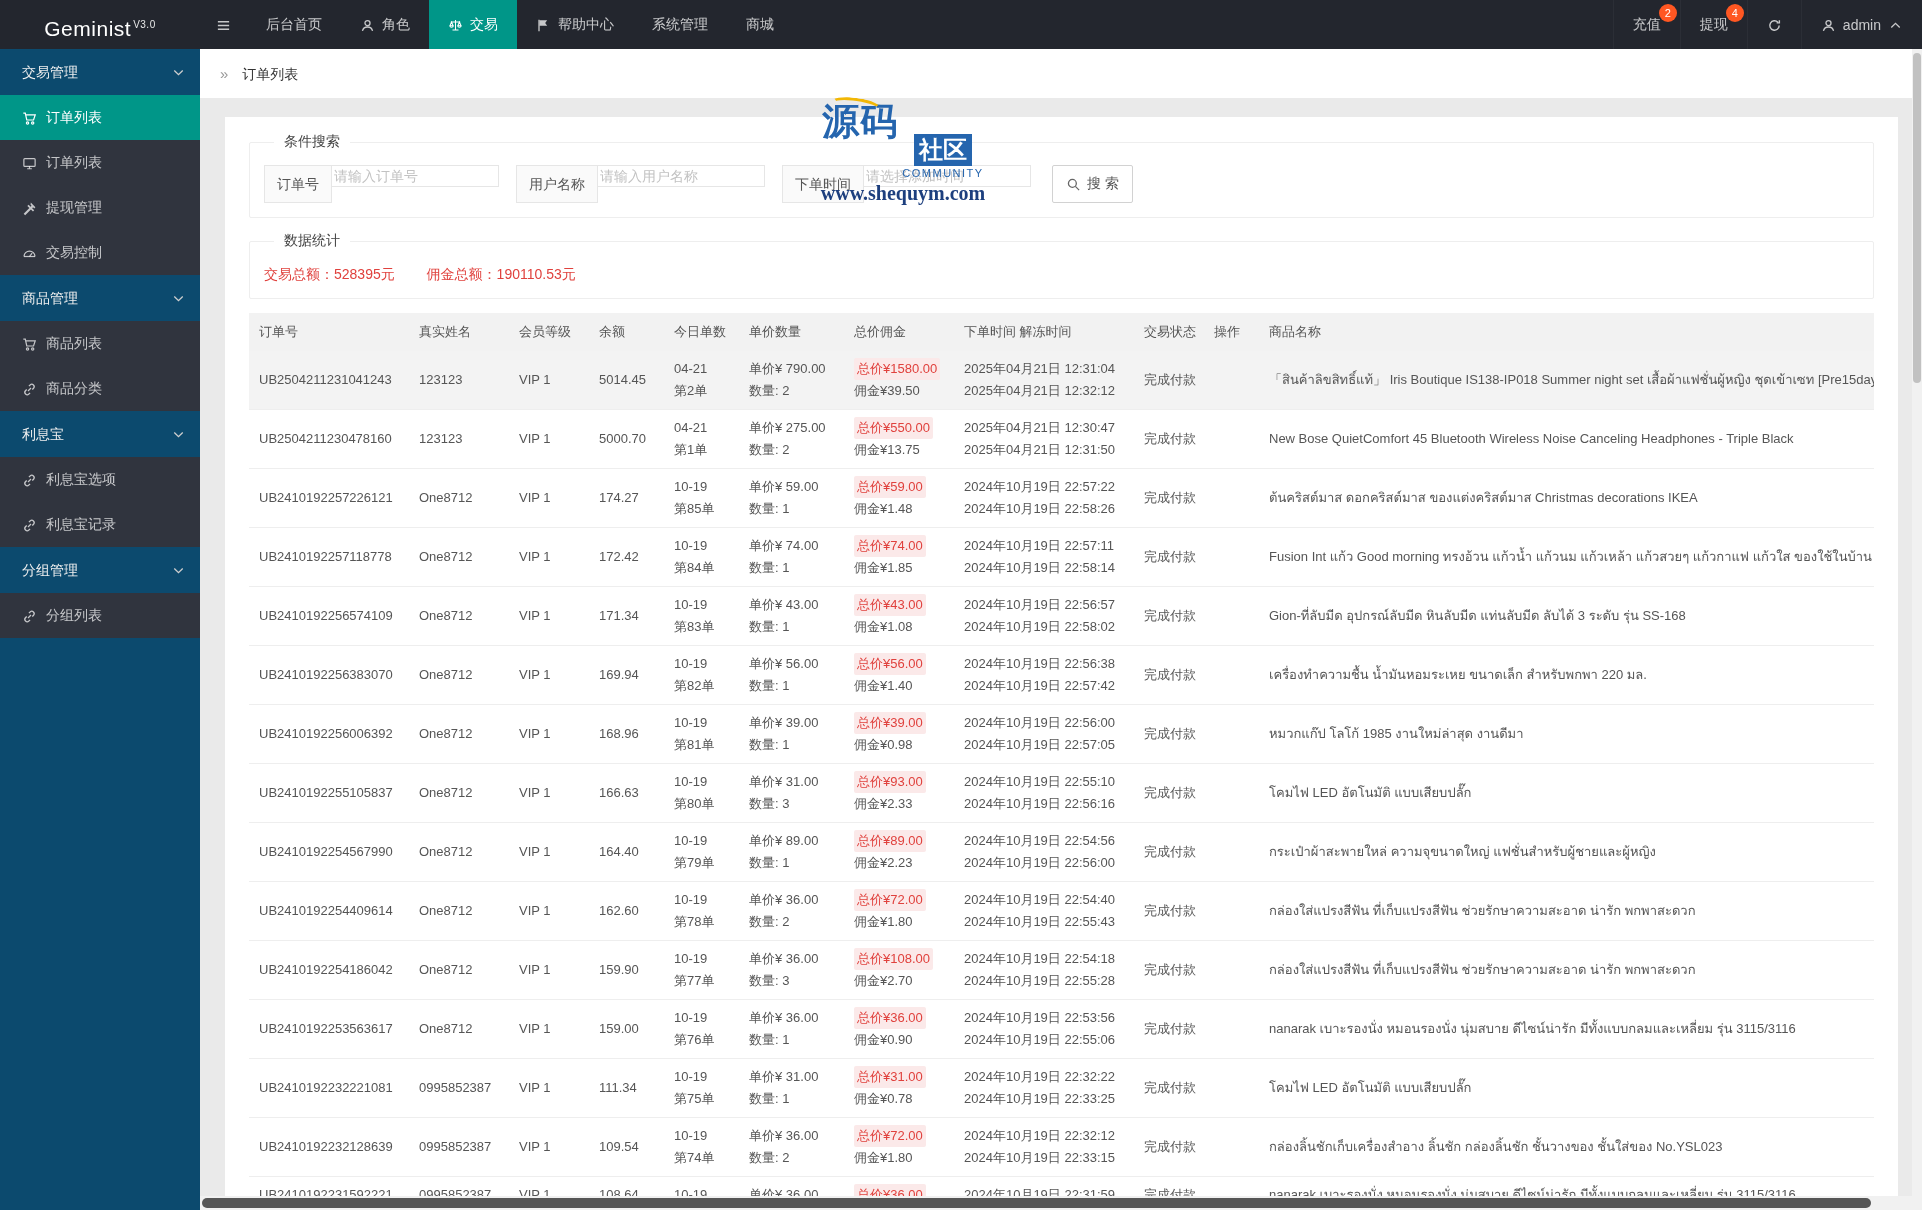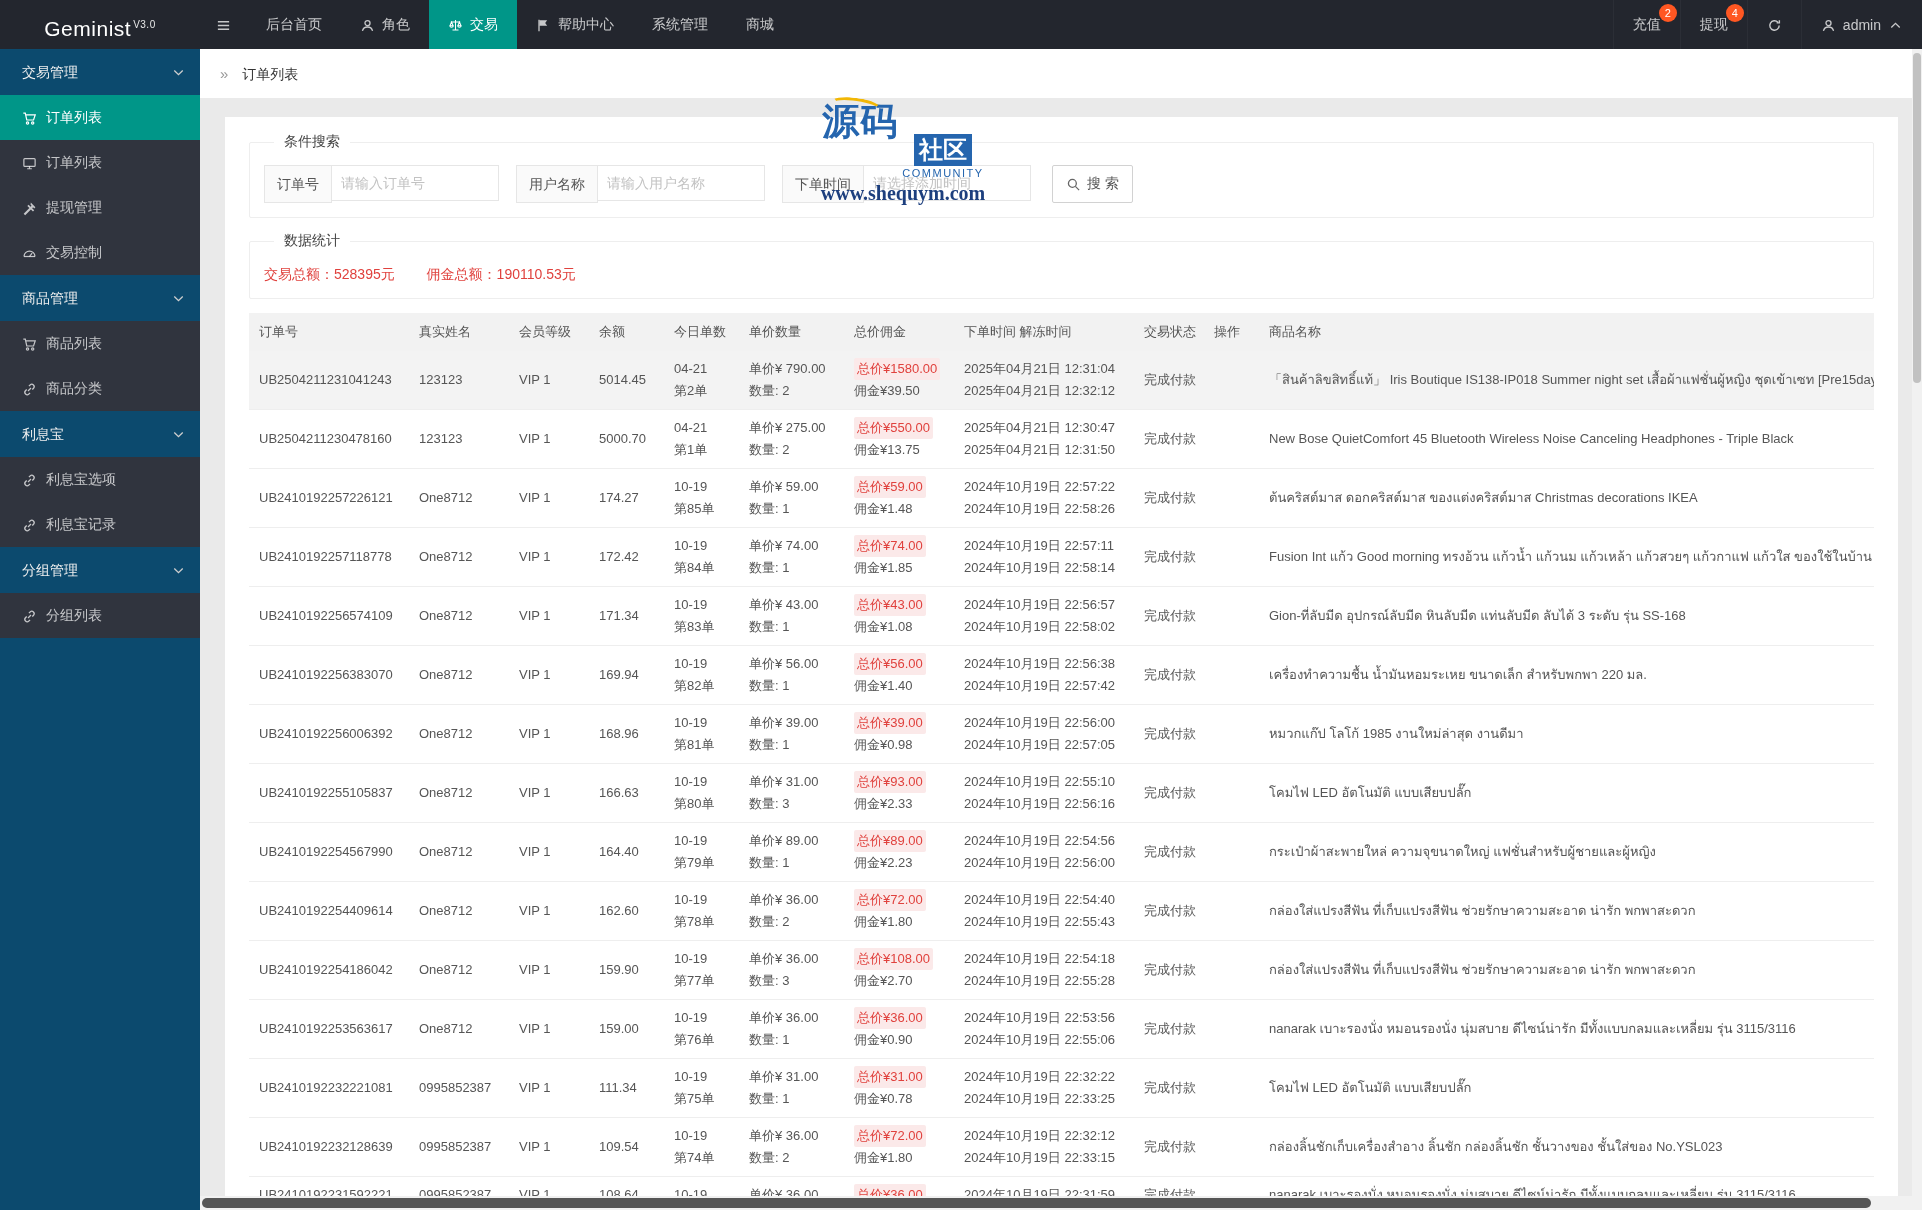--- a/index.html
+++ b/index.html
@@ -42,21 +42,21 @@
   .page { position:absolute; top:98px; left:200px; right:10px; bottom:0; background:#eaeaea; overflow:hidden;margin-left:10px; }
   .card { position:absolute; top:19px; left:15px; width:1673px; height:1130px; background:#fff; padding:16px 24px 0; }
 
   fieldset.box { border:1px solid #eee; border-radius:2px; padding:10px 14px 14px; margin-bottom:14px; }
   fieldset.box legend { font-size:14px; color:#444; padding:0 10px; margin-left:10px; }
 
   .search-row { display:flex; align-items:center; margin-top:4px; }
   .search-group { display:flex; margin-right:17px; }
   .search-label { height:38px; line-height:36px; padding:0 12px; background:#fafafa; border:1px solid #e6e6e6;
     font-size:14px; color:#555; white-space:nowrap; }
-  .search-group input { height:36px; width:168px; margin-left:-1px; border:1px solid #e6e6e6; padding:0 9px;
+  .search-group input { height:22px; width:168px; margin-left:-1px; border:1px solid #e6e6e6; padding:0 2px;
     font-size:14px; color:#333; outline:none; background:#fff; font-family:inherit; }
   .search-group input::placeholder { color:#c2c2c2; }
   .search-btn { display:flex; align-items:center; gap:6px; height:38px; padding:0 13px; background:#fff;
     border:1px solid #d2d2d2; border-radius:2px; font-size:14px; color:#555; cursor:pointer; margin-left:4px; }
   .search-btn svg { width:15px; height:15px; color:#666; }
 
   .stats-row { margin-top:6px; font-size:14px; color:#e0413d; }
   .stats-row span { margin-right:28px; }
 
   

